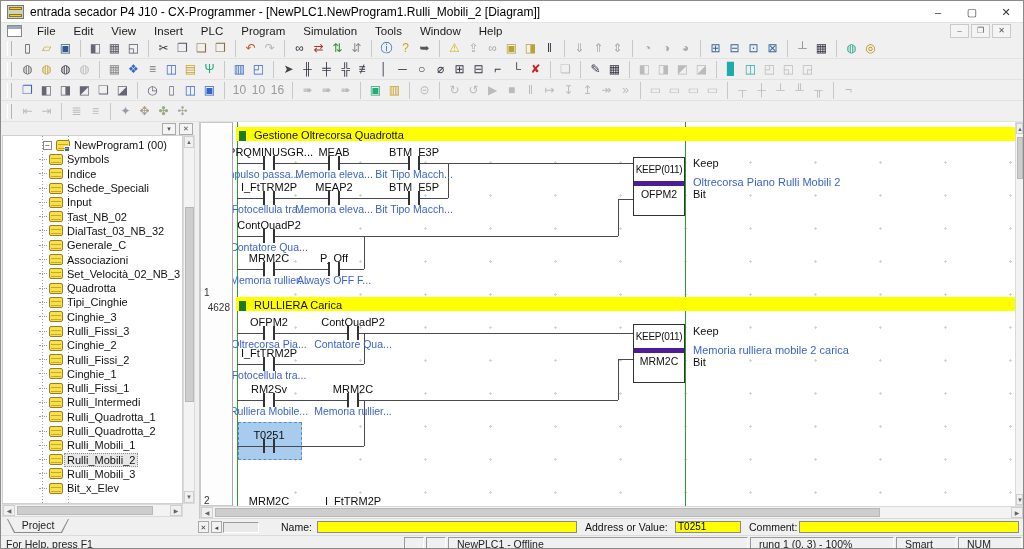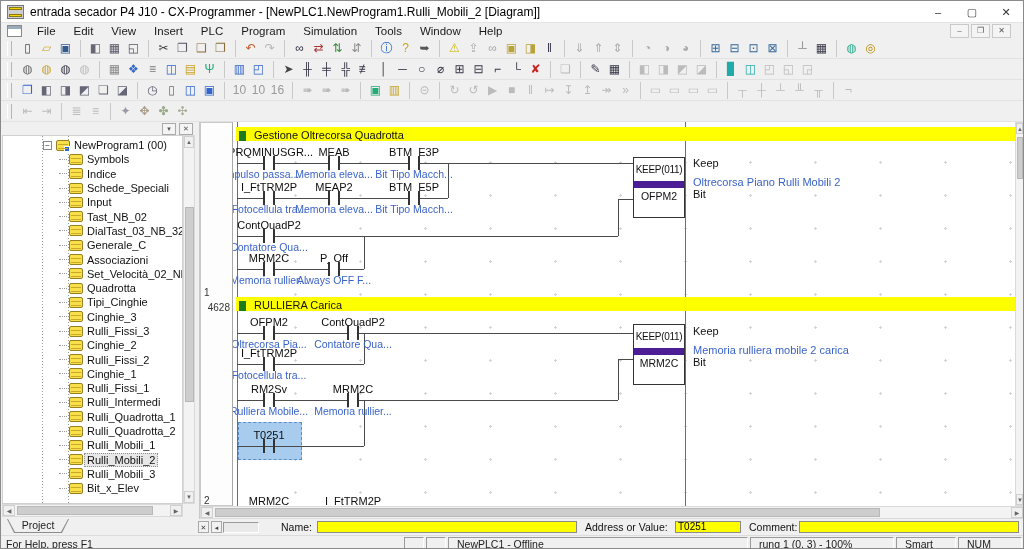--- a/index.html
+++ b/index.html
@@ -31,21 +31,21 @@
   .tbseg + .tbseg{margin-left:2px;border-left:1px solid #c8c8c8;padding-left:5px;}
   .tbi{width:19px;height:17px;line-height:17px;text-align:center;font-size:12px;overflow:hidden;}
   
   .tree-strip{position:absolute;left:1px;top:122px;width:194px;height:12px;background:#f0f0f0;display:flex;justify-content:flex-end;align-items:center;}
   .tsbtn{width:12px;height:10px;border:1px solid #aaa;background:#f4f4f4;font-size:7px;line-height:9px;text-align:center;color:#555;margin-right:3px;}
   .tree-body{position:absolute;left:1px;top:134px;width:181px;height:369px;background:#fff;overflow:hidden;border:1px solid #d0d0d0;box-sizing:border-box;}
   .tree-conn{position:absolute;top:0;bottom:0;width:1px;
              background-image:repeating-linear-gradient(to bottom,#9a9a9a 0 1px,transparent 1px 3px);}
   .trow{height:14.3px;display:flex;align-items:center;white-space:nowrap;position:relative;}
   .trow.root{padding-left:40px;}
-  .trow.child{padding-left:56px;}
+  .trow.child{padding-left:36px;}
   .trow.child::before{content:"";width:8px;border-top:1px dotted #9a9a9a;margin-right:2px;flex:0 0 8px;}
   .expander{width:9px;height:9px;border:1px solid #888;background:#fff;font-size:8px;line-height:7px;text-align:center;color:#333;margin-right:4px;flex:0 0 9px;box-sizing:border-box;}
   .sico{width:14px;height:11px;background:#f8e04b;border:1px solid #97801f;border-radius:2px;position:relative;margin-right:4px;flex:0 0 14px;box-sizing:border-box;}
   .sico::after{content:"";position:absolute;left:1px;right:1px;top:3px;height:3px;border-top:1px solid #c9a82a;border-bottom:1px solid #c9a82a;}
   .pico::before{content:"";position:absolute;right:-1px;bottom:-2px;width:4px;height:4px;background:#2c62c9;border:1px solid #fff;}
   .tlabel{font-size:11px;color:#111;}
   .trow.sel .tlabel{background:#e7e7e7;border:1px dotted #8f8f8f;padding:0 2px;margin-left:-3px;}
   
   .sbv,.sbh{position:absolute;background:#f3f3f3;border:1px solid #dadada;box-sizing:border-box;}
   .sbarrow{position:absolute;width:100%;text-align:center;font-size:6px;color:#666;background:#f0f0f0;border:1px solid #cfcfcf;box-sizing:border-box;}
@@ -63,21 +63,21 @@
   .rail{position:absolute;width:1px;background:#2e9b2e;top:0;height:384px;z-index:1;}
   .rhdr{position:absolute;left:3px;width:779px;height:14px;background:#ffff00;z-index:2;display:flex;align-items:flex-end;}
   .rhdr .gsq{width:7px;height:10px;background:#1d7a1d;margin:0 8px 0 3px;}
   .rhdr .htxt{font-size:11px;color:#111;}
   .wh{position:absolute;height:1px;background:#4a4a4a;z-index:3;}
   .wv{position:absolute;width:1px;background:#4a4a4a;z-index:3;}
   .csym{position:absolute;width:12px;height:14px;background:#fff;border-left:2px solid #333;border-right:2px solid #333;box-sizing:border-box;margin-left:-6px;z-index:4;}
   .cname{position:absolute;width:110px;margin-left:-55px;text-align:center;font-size:11px;color:#0d0d0d;white-space:nowrap;z-index:4;}
   .ccmt{position:absolute;width:112px;margin-left:-56px;text-align:center;font-size:10.5px;color:#3a63c8;white-space:nowrap;z-index:4;}
   .kbox{position:absolute;left:400px;width:50px;border:1px solid #333;background:#fff;z-index:4;}
-  .kbox .instr{height:23px;line-height:23px;border-bottom:7px solid #4c1d95;text-align:center;font-size:10px;letter-spacing:-0.3px;}
+  .kbox .instr{height:23px;line-height:23px;border-bottom:5px solid #4c1d95;text-align:center;font-size:10px;letter-spacing:-0.3px;}
   .kbox .koper{height:16px;line-height:16px;text-align:center;font-size:10.5px;}
   .kbox .kpad{height:13px;}
   .rc{position:absolute;left:460px;white-space:nowrap;z-index:4;font-size:11px;}
   .rc.blue{color:#3a63c8;}
   .hl{position:absolute;background:#a8ccee;border:1px dashed #5b8ec9;box-sizing:border-box;z-index:2;}
   
   .opbar{position:absolute;left:0;top:518px;width:100%;height:16px;background:#f0f0f0;}
   .ptab-outer{position:absolute;left:6px;top:0px;width:62px;height:14px;background:#8c8c8c;
               clip-path:polygon(0 0,100% 0,calc(100% - 7px) 100%,7px 100%);}
   .ptab-inner{position:absolute;left:1px;top:0px;width:60px;height:13px;background:#f0f0f0;

